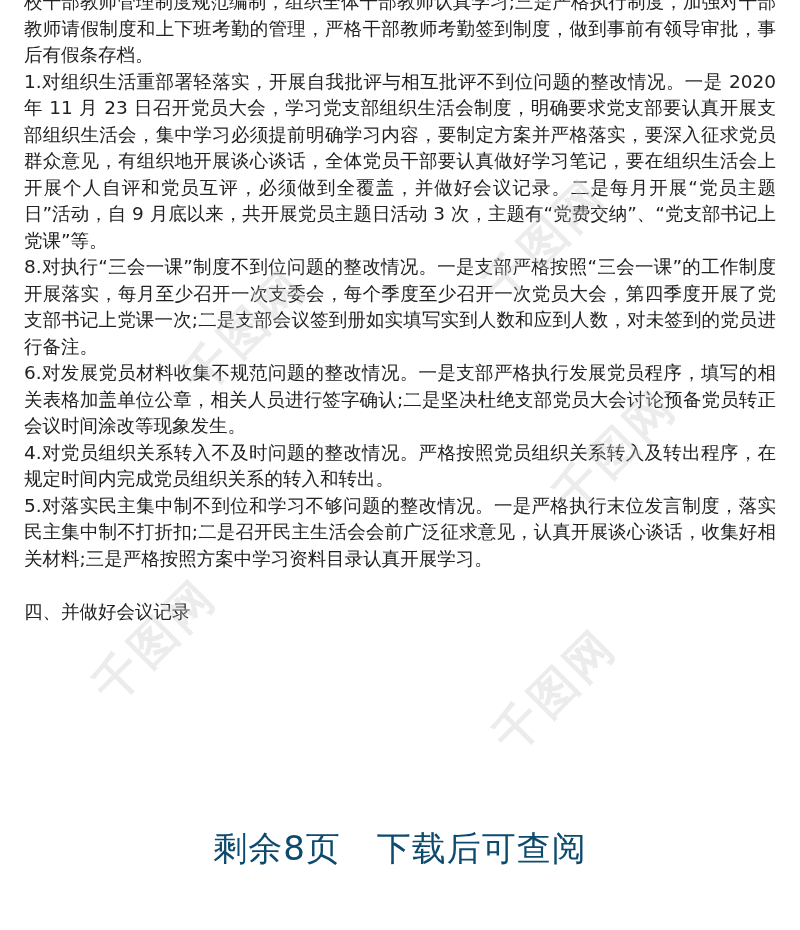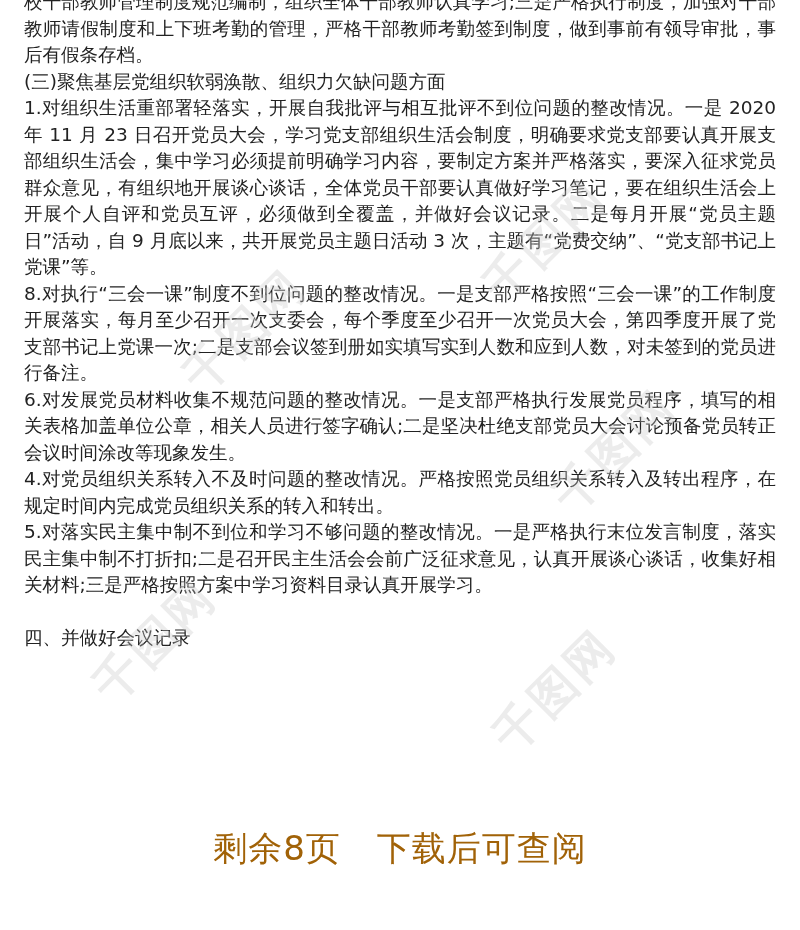--- a/index.html
+++ b/index.html
@@ -43,34 +43,33 @@
       letter-spacing: 4px;
       white-space: nowrap;
     }
     .footer {
       position: absolute;
       left: 0;
       top: 826px;
       width: 800px;
       text-align: center;
       font-size: 34px;
-      color: #a16207;
+      color: #0c4a6e;
       letter-spacing: 1px;
     }
     .footer .sep {
       display: inline-block;
       width: 36px;
     }
   </style>
 </head>
 <body>
 
 <div class="doc">
   <p>校干部教师管理制度规范编制，组织全体干部教师认真学习;三是严格执行制度，加强对干部教师请假制度和上下班考勤的管理，严格干部教师考勤签到制度，做到事前有领导审批，事后有假条存档。</p>
-  <p>(三)聚焦基层党组织软弱涣散、组织力欠缺问题方面</p>
   <p>1.对组织生活重部署轻落实，开展自我批评与相互批评不到位问题的整改情况。一是 2020 年 11 月 23 日召开党员大会，学习党支部组织生活会制度，明确要求党支部要认真开展支部组织生活会，集中学习必须提前明确学习内容，要制定方案并严格落实，要深入征求党员群众意见，有组织地开展谈心谈话，全体党员干部要认真做好学习笔记，要在组织生活会上开展个人自评和党员互评，必须做到全覆盖，并做好会议记录。二是每月开展“党员主题日”活动，自 9 月底以来，共开展党员主题日活动 3 次，主题有“党费交纳”、“党支部书记上党课”等。</p>
   <p>8.对执行“三会一课”制度不到位问题的整改情况。一是支部严格按照“三会一课”的工作制度开展落实，每月至少召开一次支委会，每个季度至少召开一次党员大会，第四季度开展了党支部书记上党课一次;二是支部会议签到册如实填写实到人数和应到人数，对未签到的党员进行备注。</p>
   <p>6.对发展党员材料收集不规范问题的整改情况。一是支部严格执行发展党员程序，填写的相关表格加盖单位公章，相关人员进行签字确认;二是坚决杜绝支部党员大会讨论预备党员转正会议时间涂改等现象发生。</p>
   <p>4.对党员组织关系转入不及时问题的整改情况。严格按照党员组织关系转入及转出程序，在规定时间内完成党员组织关系的转入和转出。</p>
   <p>5.对落实民主集中制不到位和学习不够问题的整改情况。一是严格执行末位发言制度，落实民主集中制不打折扣;二是召开民主生活会会前广泛征求意见，认真开展谈心谈话，收集好相关材料;三是严格按照方案中学习资料目录认真开展学习。</p>
   <p class="gap"></p>
   <p>四、并做好会议记录</p>
 </div>
 
 <div class="watermark" style="left:470px; top:210px;">千图网</div>

